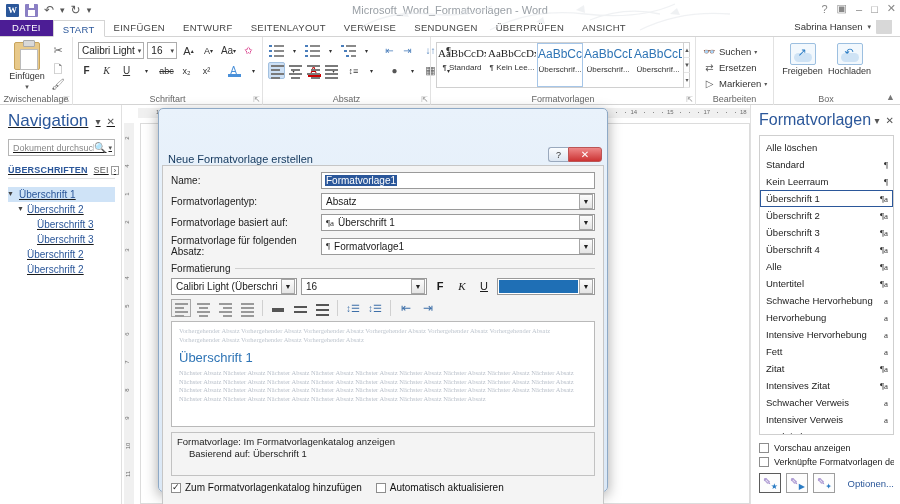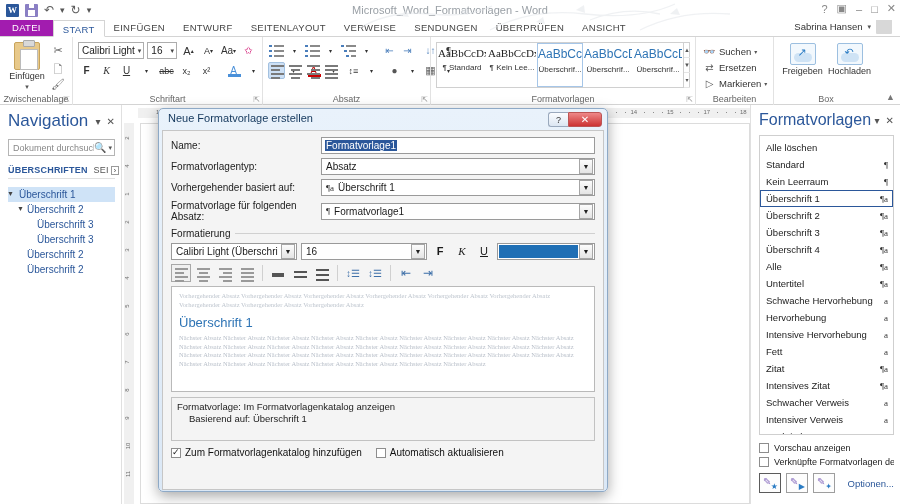--- a/index.html
+++ b/index.html
@@ -47,21 +47,21 @@
   
   .tabs{
     height:17px; display:flex; align-items:flex-end;
     border-bottom:1px solid #d4d4d4; background:#fff;
     padding-left:0;
   }
   .tab{
     padding:2px 9px 2px 9px; font-size:9.5px; letter-spacing:.3px;
     color:#444; cursor:pointer; height:17px; line-height:13px;
   }
-  .tab.file{ background:#a21caf; color:#fff; font-weight:normal; padding:2px 12px; }
+  .tab.file{ background:#4c1d95; color:#fff; font-weight:normal; padding:2px 12px; }
   .tab.active{ color:#2b579a; border:1px solid #d4d4d4; border-bottom:1px solid #fff;
     background:#fff; margin-bottom:-1px; }
 
   
   .ribbon{
     height:68px; background:#fff; border-bottom:1px solid #d4d4d4;
     display:flex; position:relative;
   }
   .grp{ position:relative; padding:2px 5px 0 5px; height:68px; }
   .grp + .grp{ border-left:1px solid #e2e2e2; }
@@ -148,21 +148,21 @@
     background:#f2f8fd; position:relative;
   }
   .boxicon .cloud{ position:absolute;left:3px;bottom:2px;width:18px;height:9px;background:#cfe3f5;border-radius:6px; }
   .boxicon .ar{ position:absolute;left:7px;top:2px;font-size:11px;color:#2b7cc4; }
   .ribbon-collapse{ position:absolute; right:5px; bottom:2px; font-size:9px; color:#777; cursor:pointer;}
 
   
   .workspace{ position:absolute; top:105px; left:0; right:0; bottom:0; display:flex; background:#fff;}
 
   
-  .navpane{ width:122px; background:#fff; border-right:1px solid #e0e0e0; padding:6px 6px 0 8px; position:relative;}
+  .navpane{ width:122px; background:#fff; border-right:1px solid #e0e0e0; padding:6px 6px 0 8px; position:relative;text-decoration:underline;}
   .nav-title{ font-size:17px; color:#2b579a; font-weight:normal; }
   .nav-head{ display:flex; align-items:center; justify-content:space-between; }
   .nav-ctrl{ display:flex; gap:6px; color:#555; font-size:10px; }
   .searchbox{
     margin-top:8px; height:17px; border:1px solid #b5b5b5; background:#fff;
     display:flex; align-items:center; padding:0 2px 0 4px; font-size:9px; color:#888;
   }
   .searchbox .sv{ flex:1; overflow:hidden; white-space:nowrap; }
   .searchbox .mag{ color:#2b579a; font-size:10px; }
   .searchbox .dd{ font-size:7px; color:#555; padding-left:2px; }
@@ -212,22 +212,22 @@
   .sp-optlink{ margin-left:auto; font-size:9.5px; color:#2b579a; cursor:pointer; }
 
   
   .dialog{
     position:absolute; left:158px; top:108px; width:450px; height:384px;
     background:linear-gradient(#e9f2fb,#dbe8f6);
     border:1px solid #8ea9c6; border-radius:5px;
     box-shadow:0 4px 14px rgba(0,0,0,.35);
     padding:3px;
   }
-  .dlg-title{ height:18px; display:flex; align-items:flex-start; position:relative; padding-left:6px;
-    font-size:11px; color:#13375c; }
+  .dlg-title{ height:18px; display:flex; align-items:flex-end; position:relative; padding-left:6px;
+    font-size:11px; color:#13375c;margin-top:35px; }
   .dlg-wc{ position:absolute; right:2px; top:0px; display:flex; }
   .dlg-help{ width:20px;height:15px;border:1px solid #9aa9bd;border-right:none;border-radius:3px 0 0 3px;
     background:linear-gradient(#fbfdff,#dce6f2); font-size:9px; text-align:center; line-height:14px; color:#333; cursor:pointer;}
   .dlg-close{ width:34px;height:15px;border:1px solid #b55; border-radius:0 3px 3px 0;
     background:linear-gradient(#e88,#c33); color:#fff; font-size:10px; text-align:center; line-height:14px; cursor:pointer;}
   .dlg-body{ background:#f4f4f4; border:1px solid #c6c6c6; height:360px; padding:6px 8px; position:relative;}
 
   .fs-legend{ font-size:10px; color:#222; margin-bottom:2px; display:flex; align-items:center; gap:5px;}
   .fs-legend .ln{ flex:1; height:1px; background:#d0d0d0; }
   .frm-row{ display:flex; align-items:center; margin-bottom:4px; }
@@ -845,21 +845,21 @@
       <div class="frm-lbl">Formatvorlagentyp:</div>
       <div class="cbo">
         <span class="v">
             <span>Absatz</span>
           </span>
         <span class="dwn">▼</span>
       </div>
     </div>
 
     <div class="frm-row">
-      <div class="frm-lbl">Vorhergehender basiert auf:</div>
+      <div class="frm-lbl">Formatvorlage basiert auf:</div>
       <div class="cbo">
         <span class="v">
             <span class="pmark">¶a</span>
             <span>Überschrift 1</span>
           </span>
         <span class="dwn">▼</span>
       </div>
     </div>
 
     <div class="frm-row">

